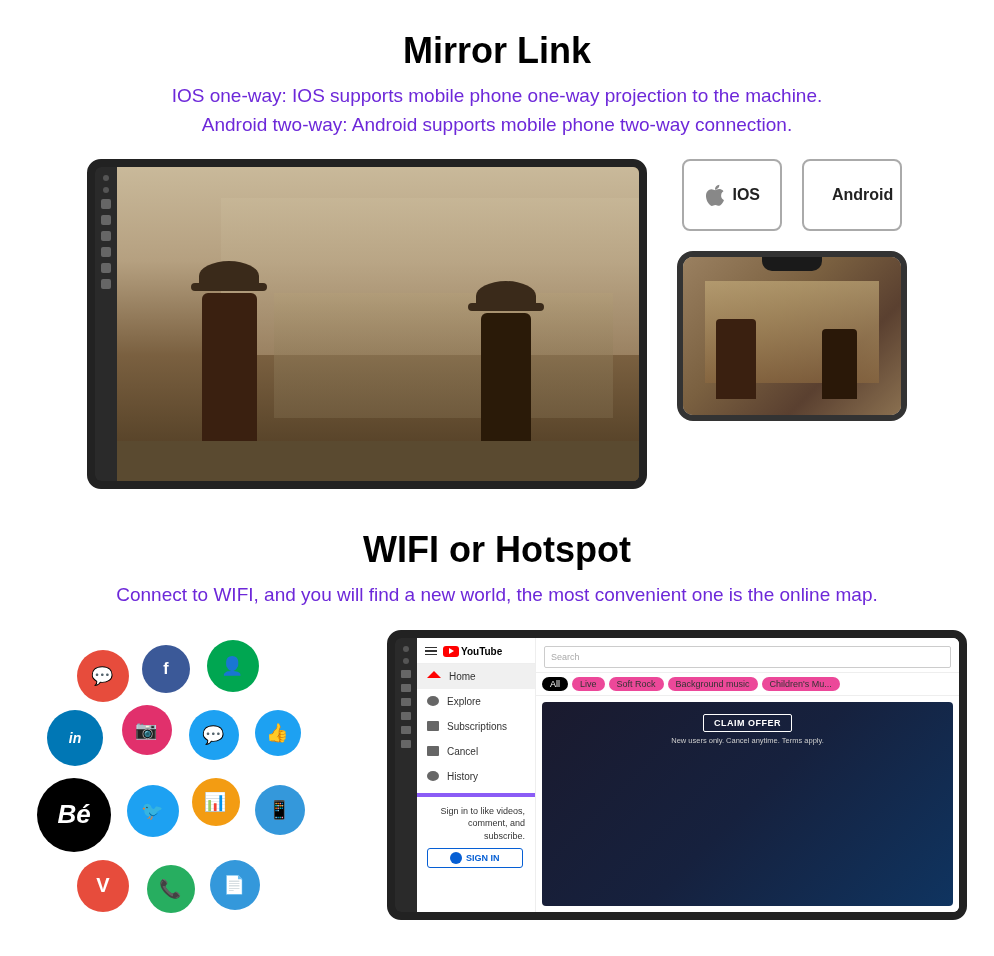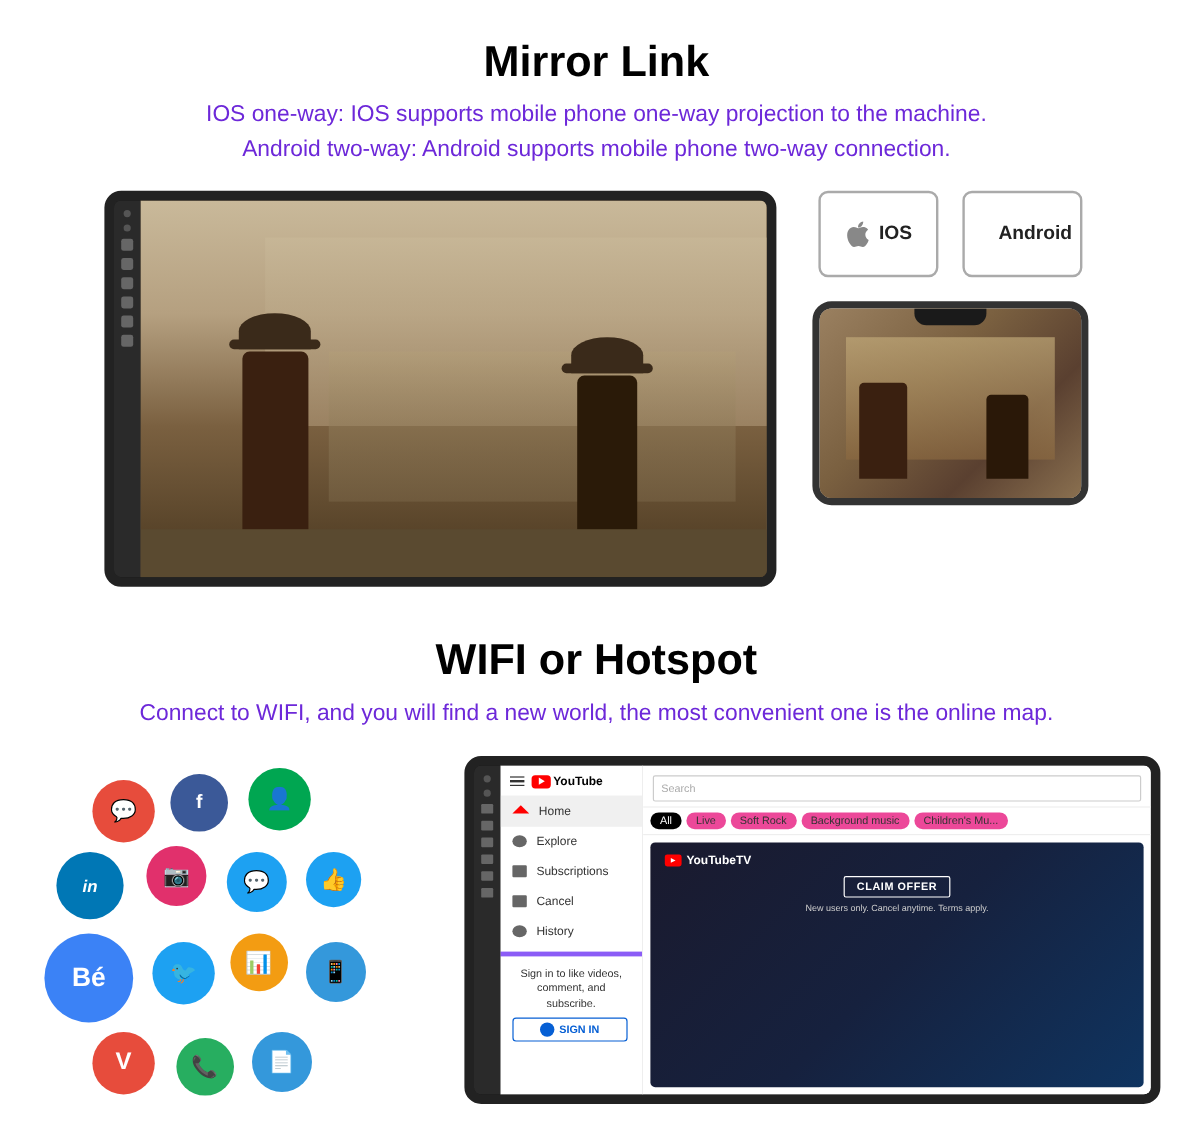--- a/index.html
+++ b/index.html
@@ -317,20 +317,21 @@
       display: flex;
     }
 
     
     .yt-nav {
       width: 119px;
       background: #fff;
       border-right: 1px solid #eee;
       padding: 0;
       flex-shrink: 0;
+      text-align: right;
     }
     .yt-nav-header {
       display: flex;
       align-items: center;
       gap: 6px;
       padding: 8px 8px 6px;
       border-bottom: 1px solid #eee;
     }
     .hamburger-icon {
       display: flex;
@@ -633,21 +634,21 @@
 
         <div class="bubble" style="width:52px;height:52px;background:#e74c3c;top:20px;left:50px;font-size:18px;">💬</div>
         <div class="bubble" style="width:48px;height:48px;background:#3b5998;top:15px;left:115px;font-size:16px;">f</div>
         <div class="bubble" style="width:52px;height:52px;background:#00a651;top:10px;left:180px;font-size:18px;">👤</div>
 
         <div class="bubble" style="width:56px;height:56px;background:#0077b5;top:80px;left:20px;font-size:14px;font-style:italic;">in</div>
         <div class="bubble" style="width:50px;height:50px;background:#e1306c;top:75px;left:95px;font-size:18px;">📷</div>
         <div class="bubble" style="width:50px;height:50px;background:#1da1f2;top:80px;left:162px;font-size:18px;">💬</div>
         <div class="bubble" style="width:46px;height:46px;background:#1da1f2;top:80px;left:228px;font-size:18px;">👍</div>
 
-        <div class="bubble" style="width:74px;height:74px;background:#3b82f6;top:148px;left:10px;font-size:22px;font-weight:900;">Bé</div>
+        <div class="bubble" style="width:74px;height:74px;background:#000000;top:148px;left:10px;font-size:26px;font-style:italic;font-weight:900;">Bé</div>
         <div class="bubble" style="width:52px;height:52px;background:#1da1f2;top:155px;left:100px;font-size:18px;">🐦</div>
         <div class="bubble" style="width:48px;height:48px;background:#f39c12;top:148px;left:165px;font-size:18px;">📊</div>
         <div class="bubble" style="width:50px;height:50px;background:#3498db;top:155px;left:228px;font-size:18px;">📱</div>
 
         <div class="bubble" style="width:52px;height:52px;background:#e74c3c;top:230px;left:50px;font-size:20px;font-weight:900;">V</div>
         <div class="bubble" style="width:48px;height:48px;background:#27ae60;top:235px;left:120px;font-size:18px;">📞</div>
         <div class="bubble" style="width:50px;height:50px;background:#3498db;top:230px;left:183px;font-size:18px;">📄</div>
       </div>
 
       <div class="youtube-screen">
@@ -718,26 +719,20 @@
 
             <div class="yt-filter-bar">
               <div class="filter-chip active">All</div>
               <div class="filter-chip">Live</div>
               <div class="filter-chip">Soft Rock</div>
               <div class="filter-chip">Background music</div>
               <div class="filter-chip">Children's Mu...</div>
             </div>
 
             <div class="yt-ad-card">
-              <div class="yt-ad-header">
-                <div class="yt-ad-play">
-                  <div class="yt-ad-tri"></div>
-                </div>
-                <span class="yt-ad-name">YouTubeTV</span>
-              </div>
               <div class="claim-btn">CLAIM OFFER</div>
               <p class="fine-print">New users only. Cancel anytime. Terms apply.</p>
             </div>
           </div>
         </div>
       </div>
 
     </div>
   </div>
 

